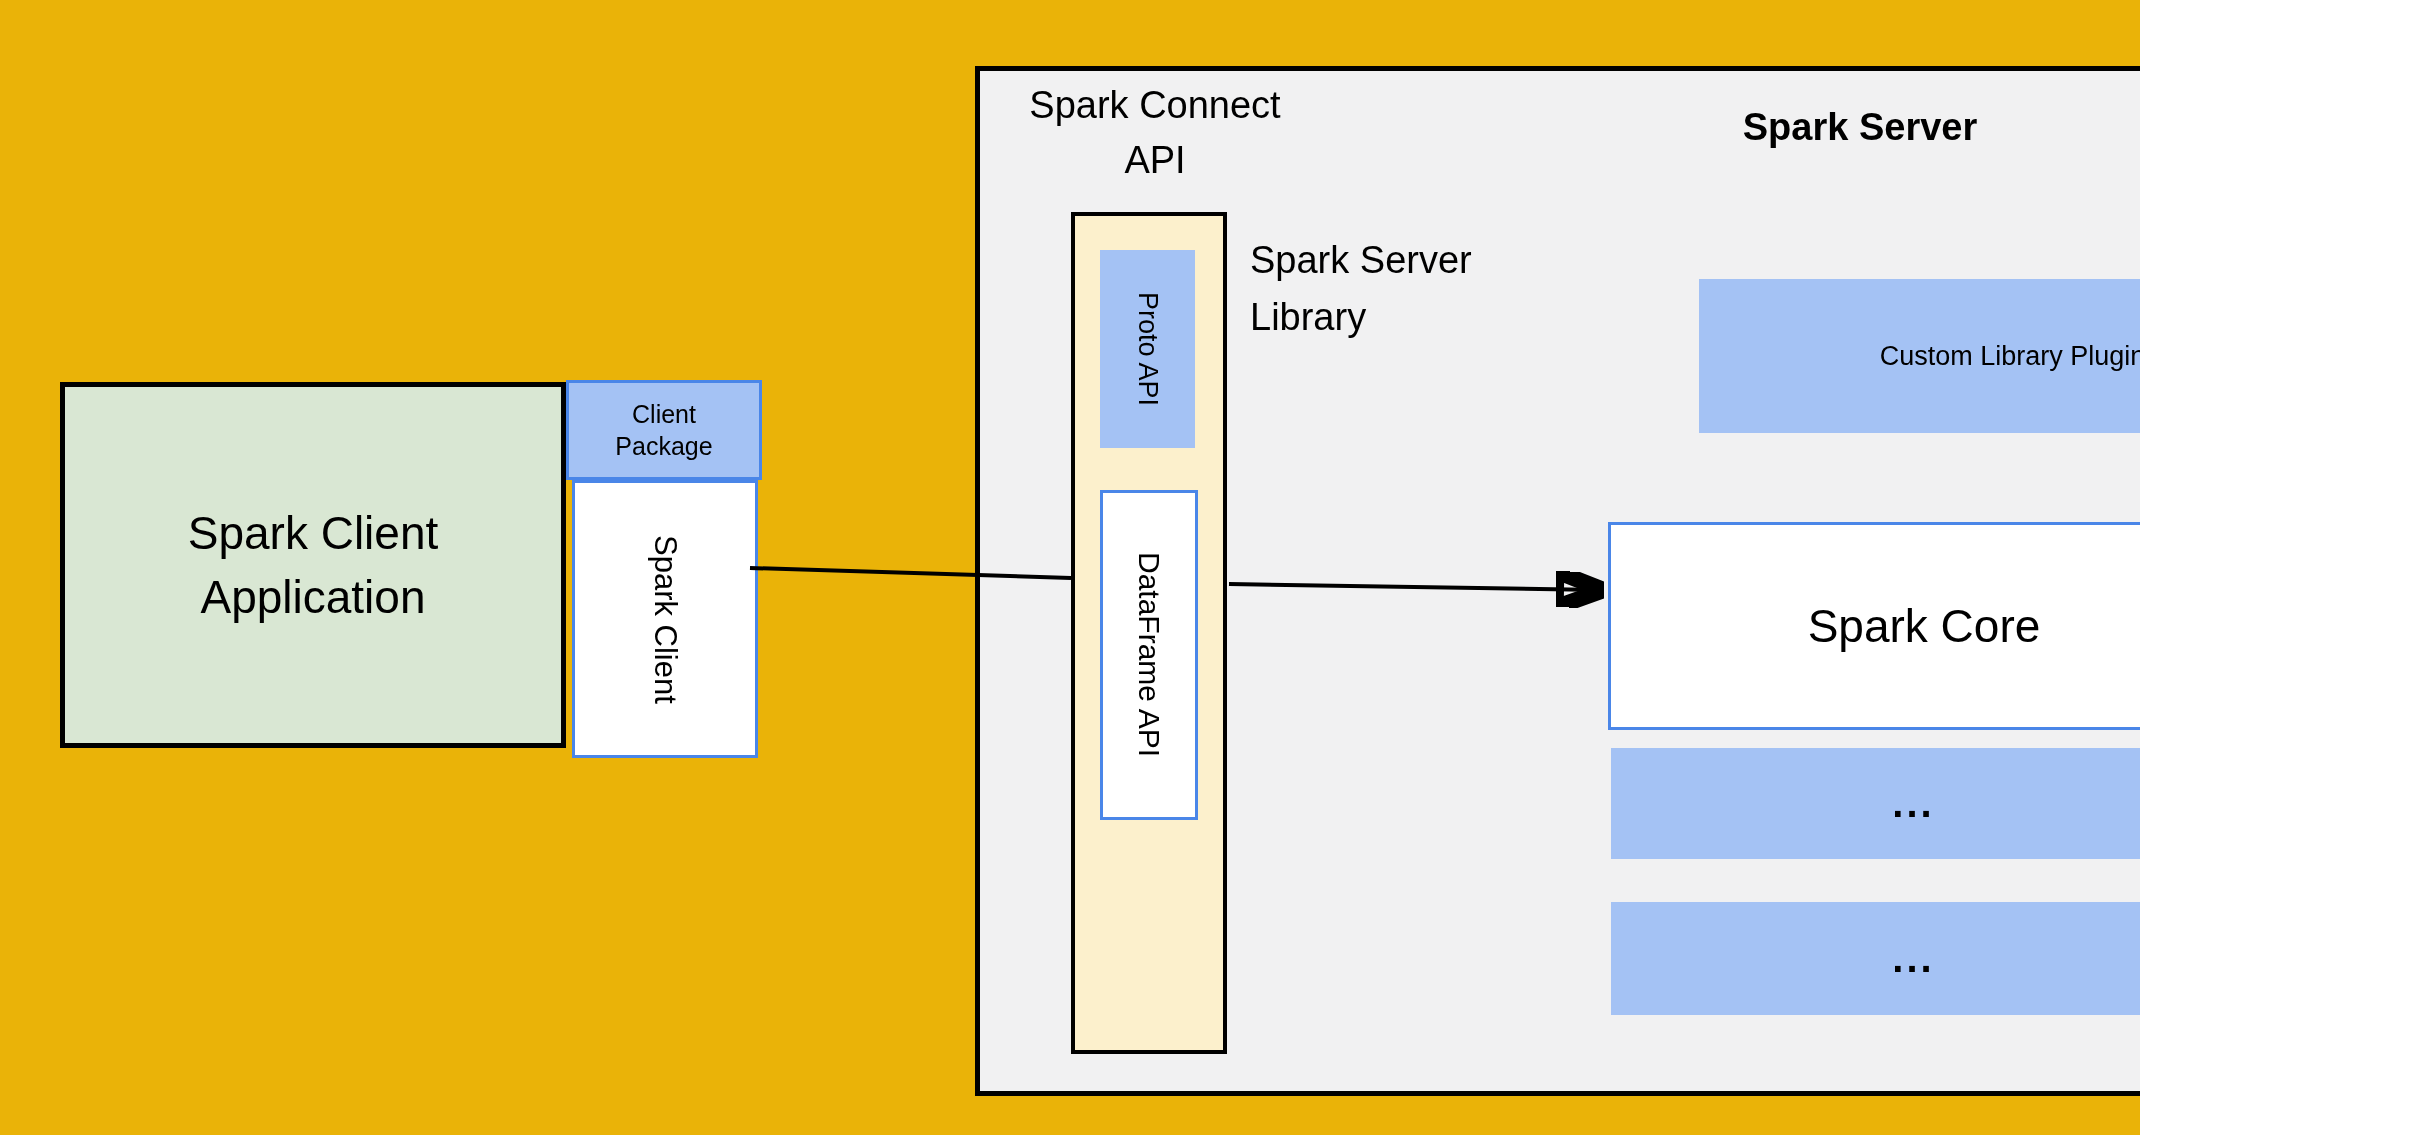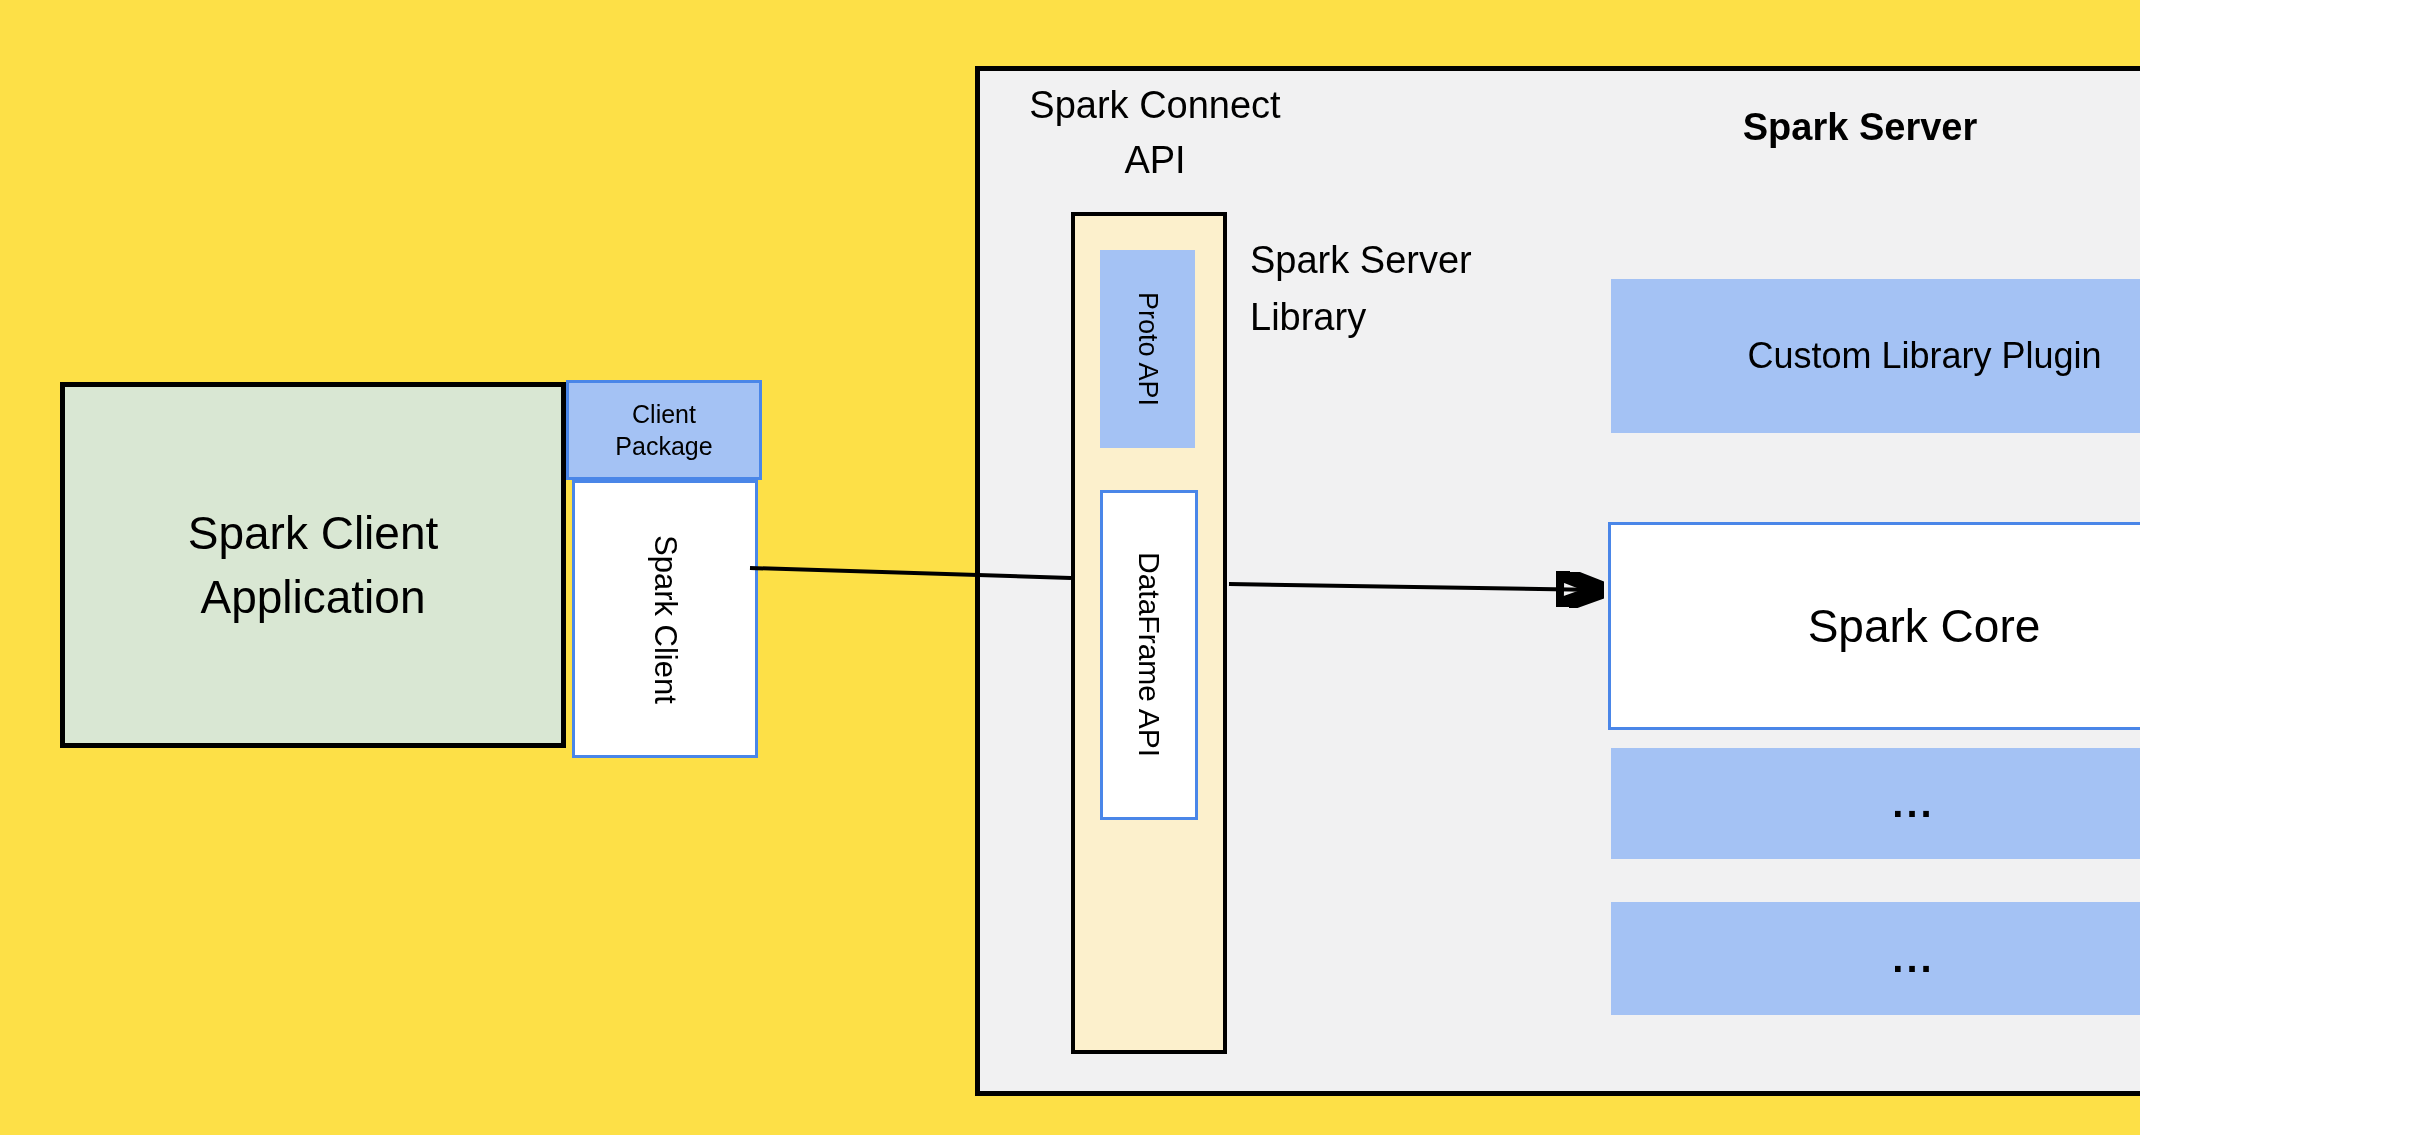--- a/index.html
+++ b/index.html
@@ -1,16 +1,16 @@
 <!DOCTYPE html>
 <html><head>
 <meta charset="utf-8">
 <style>
   html,body{margin:0;padding:0;background:#ffffff;}
-  #canvas{position:relative;width:2140px;height:1135px;background:#fde047;overflow:hidden;
+  #canvas{position:relative;width:2140px;height:1135px;background:#eab308;overflow:hidden;
           font-family:"Liberation Sans", sans-serif;color:#000;}
   .abs{position:absolute;box-sizing:border-box;}
   .node{display:flex;align-items:center;justify-content:center;text-align:center;}
   .pre{white-space:pre-line;text-align:center;}
   
   .panel{left:975px;top:66px;width:1410px;height:1030px;background:#f1f1f2;border:5px solid #000;z-index:1;}
   
   .lbl{z-index:3;line-height:1.45;}
   .connect-api-lbl{left:985px;top:78px;width:340px;font-size:38px;text-align:center;}
   .server-title{left:1610px;top:100px;width:500px;font-size:38px;font-weight:bold;text-align:center;}
@@ -20,21 +20,21 @@
              font-size:46px;line-height:1.4;}
   .pkg-box{left:566px;top:380px;width:196px;height:100px;background:#a4c2f4;border:3px solid #4a86e8;z-index:2;
            font-size:25px;line-height:1.3;}
   .spark-client-box{left:572px;top:480px;width:186px;height:278px;background:#fff;border:3px solid #4a86e8;z-index:2;
                     font-size:31px;}
   
   .yellow-box{left:1071px;top:212px;width:156px;height:842px;background:#fcf0cc;border:4px solid #000;z-index:2;}
   .proto-box{left:1100px;top:250px;width:95px;height:198px;background:#a4c2f4;z-index:3;font-size:27px;}
   .df-box{left:1100px;top:490px;width:98px;height:330px;background:#fff;border:3px solid #4a86e8;z-index:3;font-size:30px;}
   
-  .plugin-box{left:1611px;top:279px;width:627px;height:154px;background:#a4c2f4;z-index:2;font-size:36px;}
+  .plugin-box{left:1699px;top:279px;width:627px;height:154px;background:#a4c2f4;z-index:2;font-size:27px;}
   .core-box{left:1608px;top:486px;width:632px;height:208px;background:#fff;border:3px solid #4a86e8;z-index:2;font-size:46px;margin-top:36px;}
   .dots-box1{left:1611px;top:748px;width:605px;height:111px;background:#a4c2f4;z-index:2;font-size:40px;font-weight:700;letter-spacing:3px;}
   .dots-box2{left:1611px;top:902px;width:605px;height:113px;background:#a4c2f4;z-index:2;font-size:40px;font-weight:700;letter-spacing:3px;}
   .vtext{writing-mode:vertical-lr;}
   svg.arrows{position:absolute;left:0;top:0;width:2435px;height:1135px;z-index:4;pointer-events:none;}
   svg.arrows path{fill:none;stroke:#000;stroke-width:4;}
 </style>
 </head>
 <body>
 

